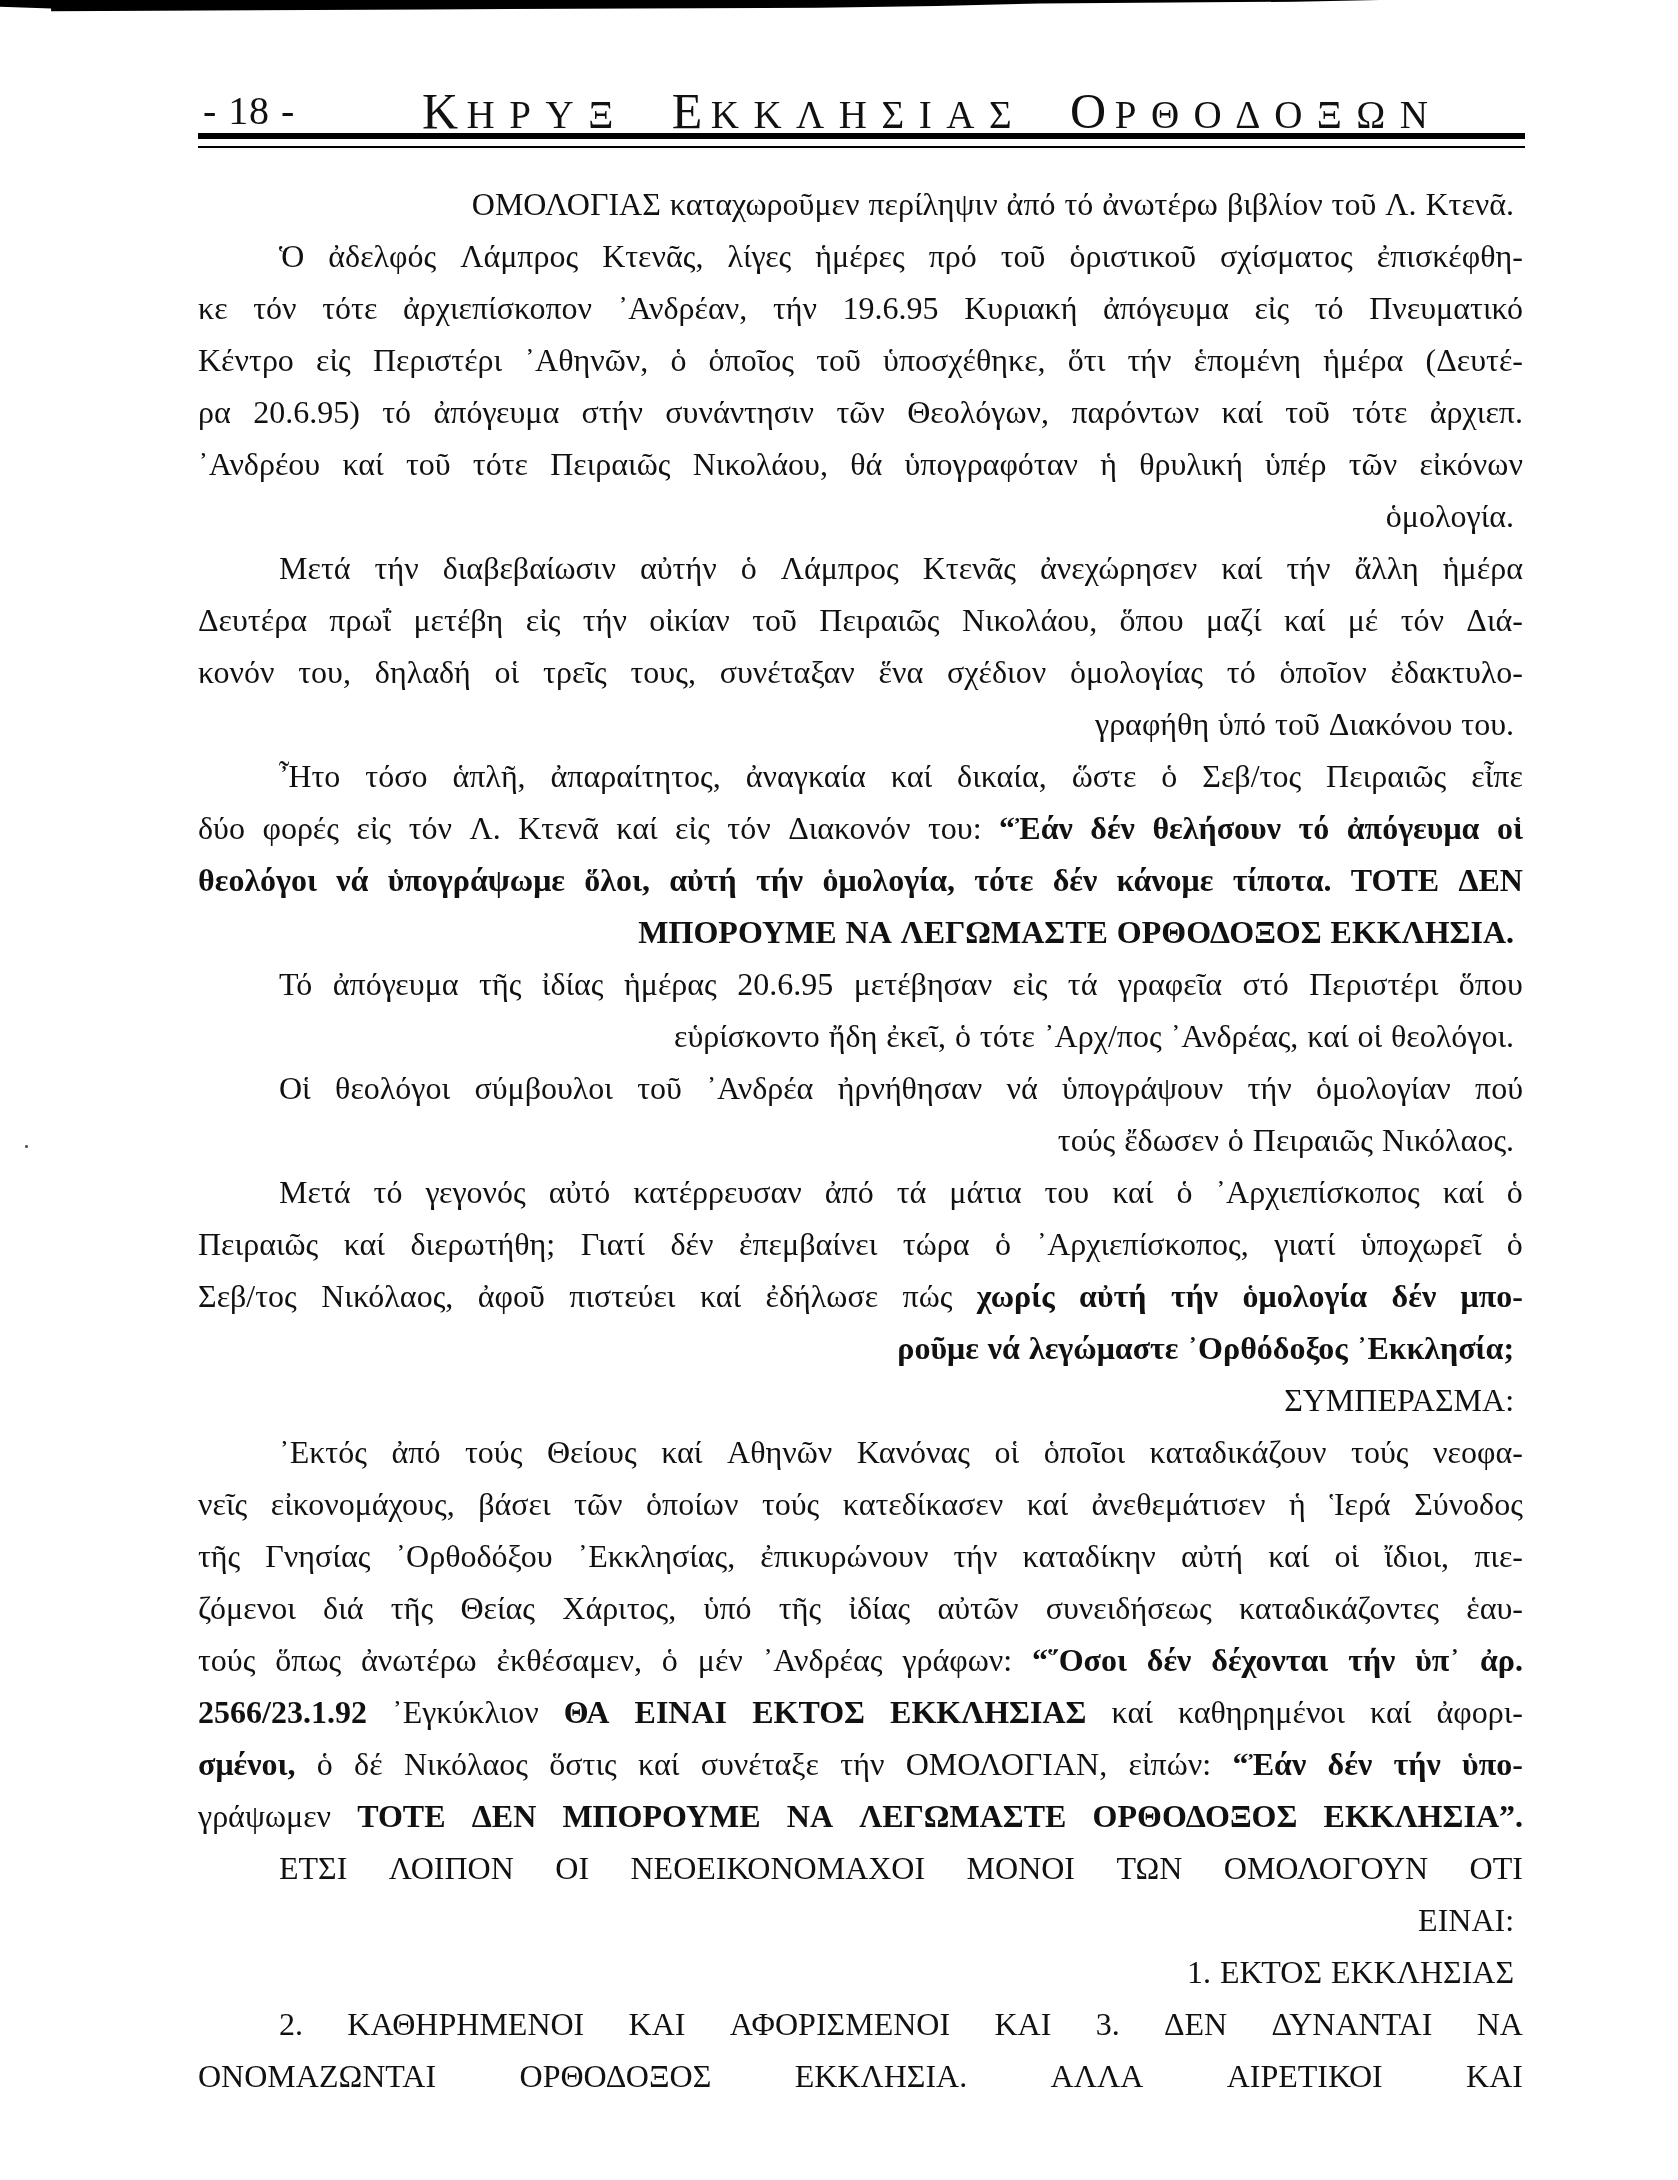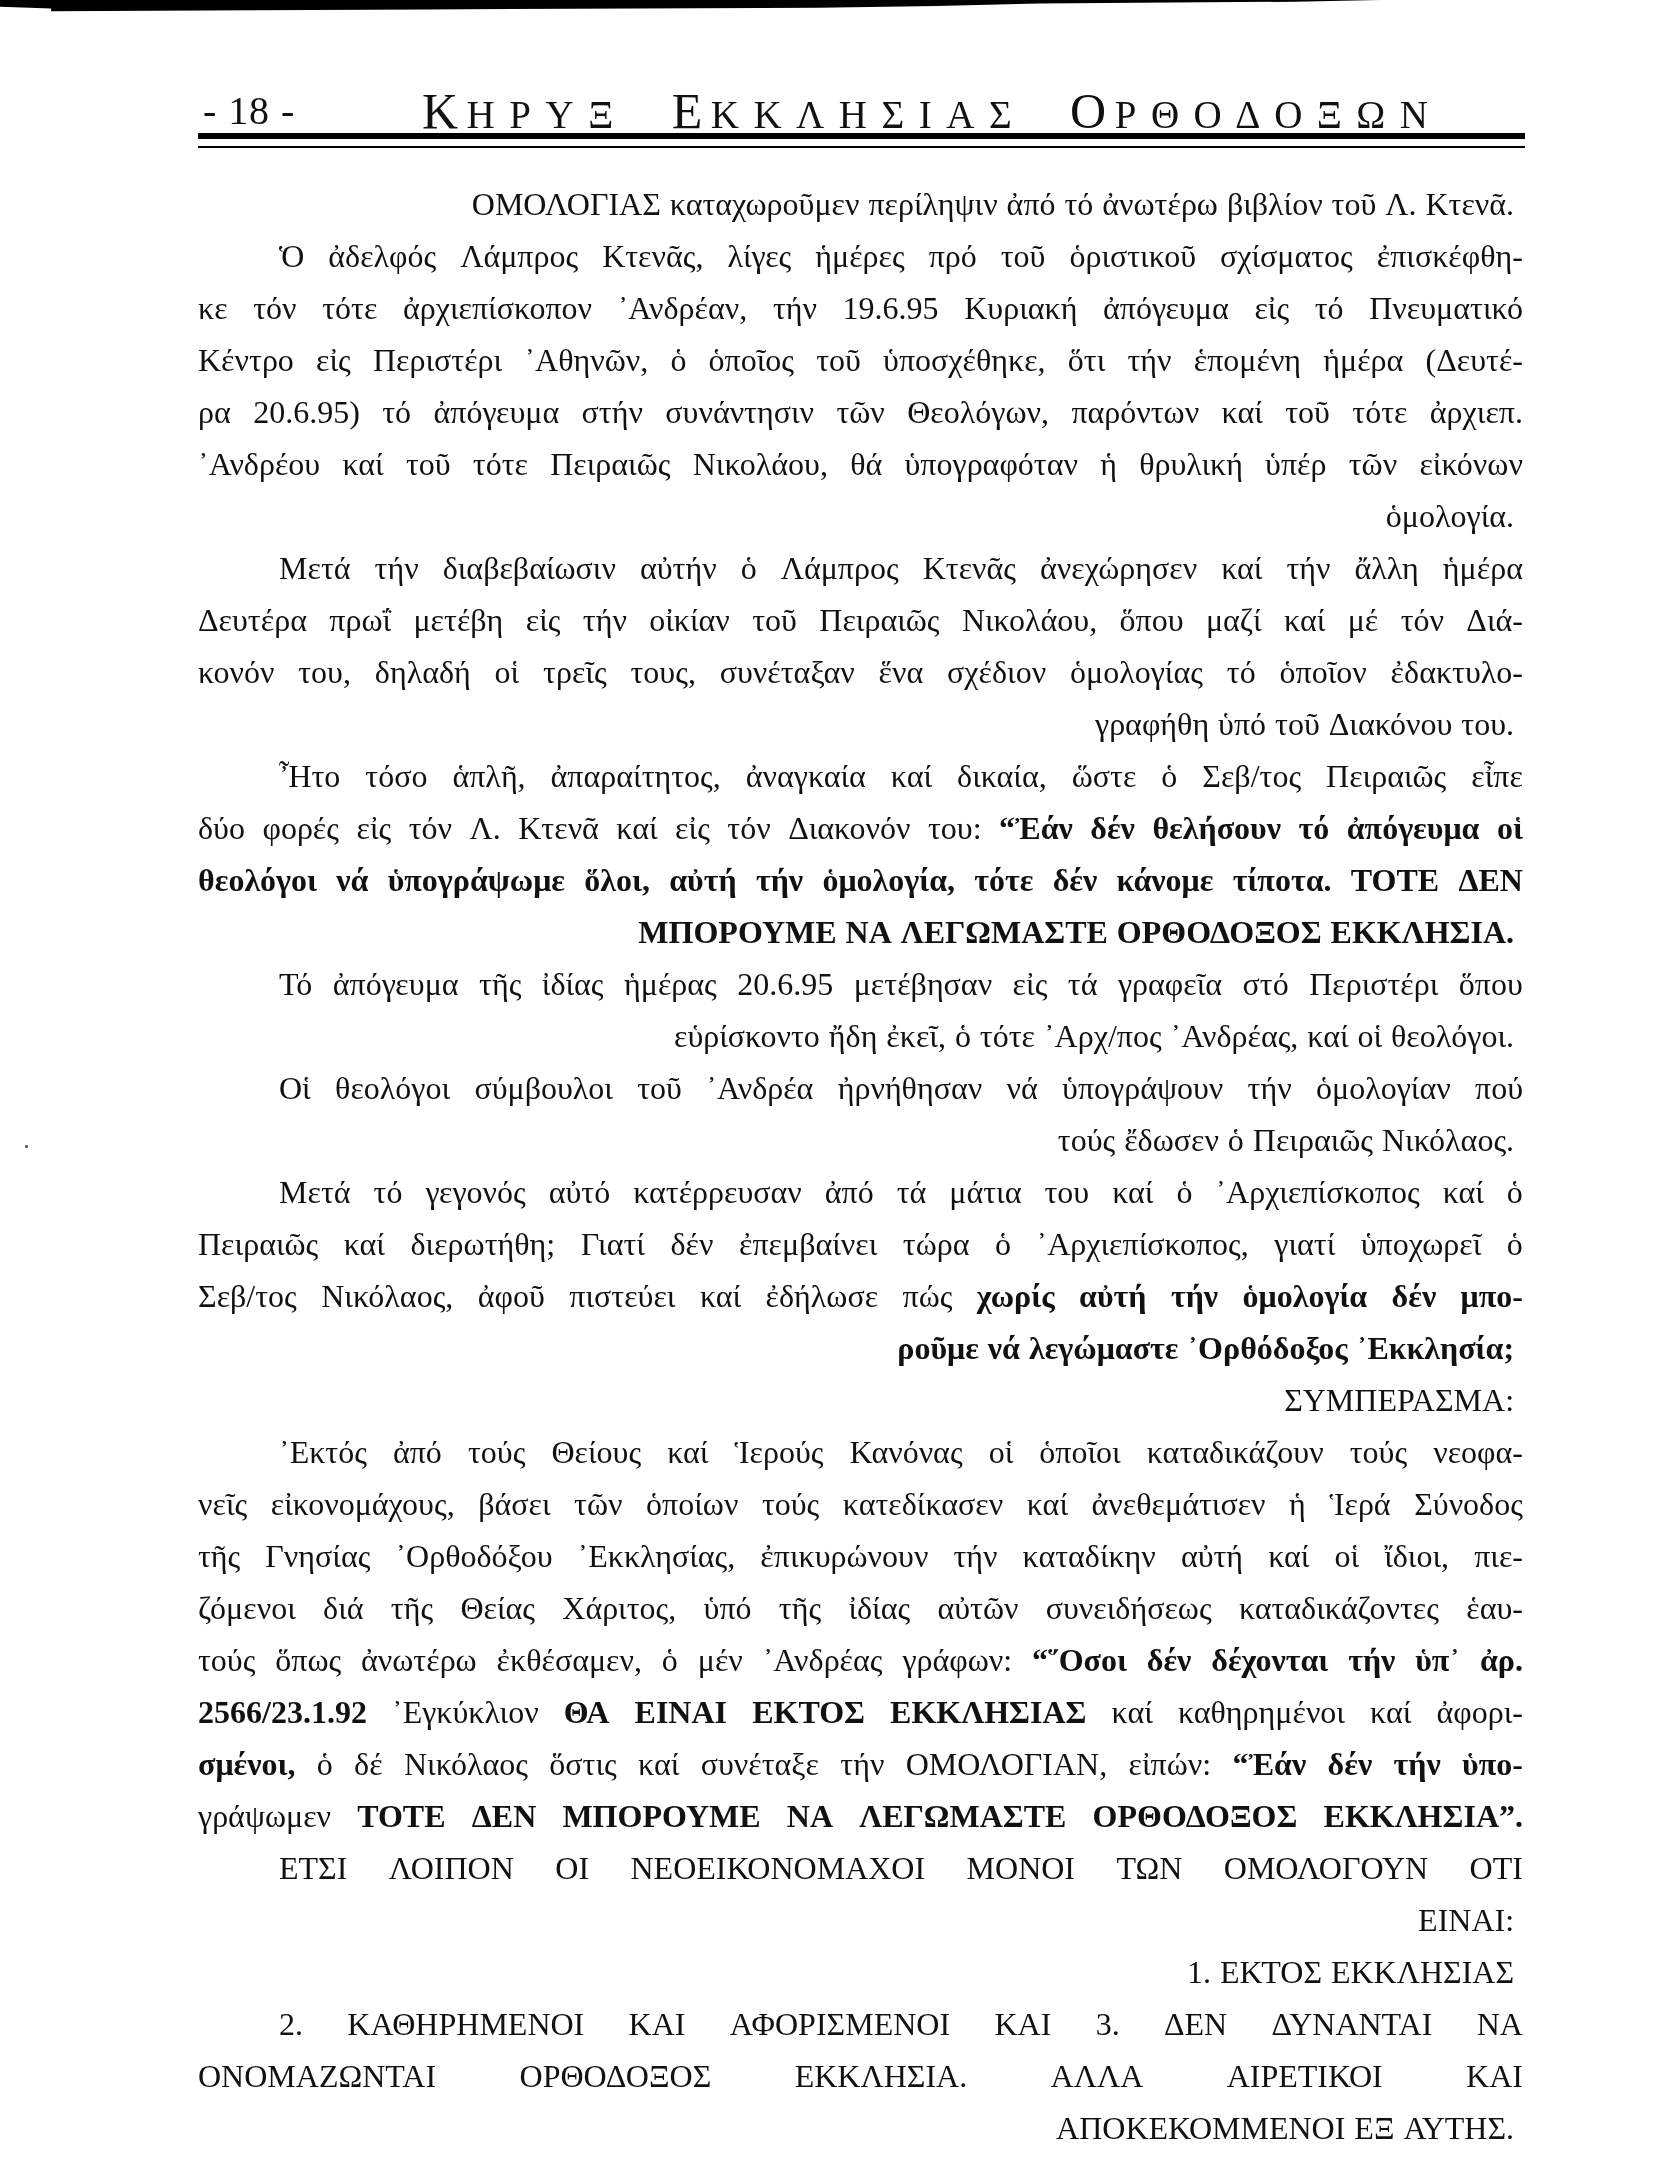--- a/index.html
+++ b/index.html
@@ -334,21 +334,21 @@
     </div>
     <div class="line indent last">
       <span class="w">ΣΥΜΠΕΡΑΣΜΑ:</span>
     </div>
     <div class="line indent">
       <span class="w">᾿Εκτός</span>
       <span class="w">ἀπό</span>
       <span class="w">τούς</span>
       <span class="w">Θείους</span>
       <span class="w">καί</span>
-      <span class="w">Ἱερούς</span>
+      <span class="w">Αθηνῶν</span>
       <span class="w">Κανόνας</span>
       <span class="w">οἱ</span>
       <span class="w">ὁποῖοι</span>
       <span class="w">καταδικάζουν</span>
       <span class="w">τούς</span>
       <span class="w">νεοφα-</span>
     </div>
     <div class="line">
       <span class="w">νεῖς</span>
       <span class="w">εἰκονομάχους,</span>
@@ -475,19 +475,14 @@
       <span class="w">ΝΑ</span>
     </div>
     <div class="line">
       <span class="w">ΟΝΟΜΑΖΩΝΤΑΙ</span>
       <span class="w">ΟΡΘΟΔΟΞΟΣ</span>
       <span class="w">ΕΚΚΛΗΣΙΑ.</span>
       <span class="w">ΑΛΛΑ</span>
       <span class="w">ΑΙΡΕΤΙΚΟΙ</span>
       <span class="w">ΚΑΙ</span>
     </div>
-    <div class="line last">
-      <span class="w">ΑΠΟΚΕΚΟΜΜΕΝΟΙ</span>
-      <span class="w">ΕΞ</span>
-      <span class="w">ΑΥΤΗΣ.</span>
-    </div>
   </div>
 
 
 </body></html>

